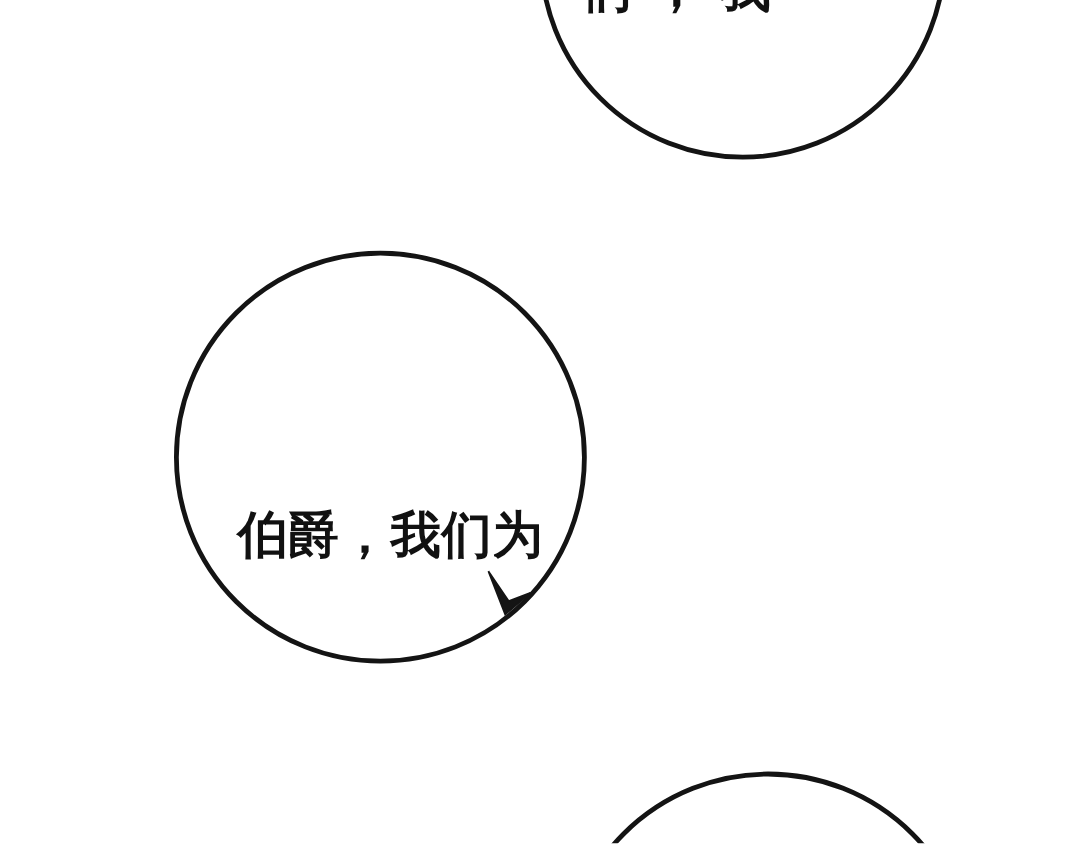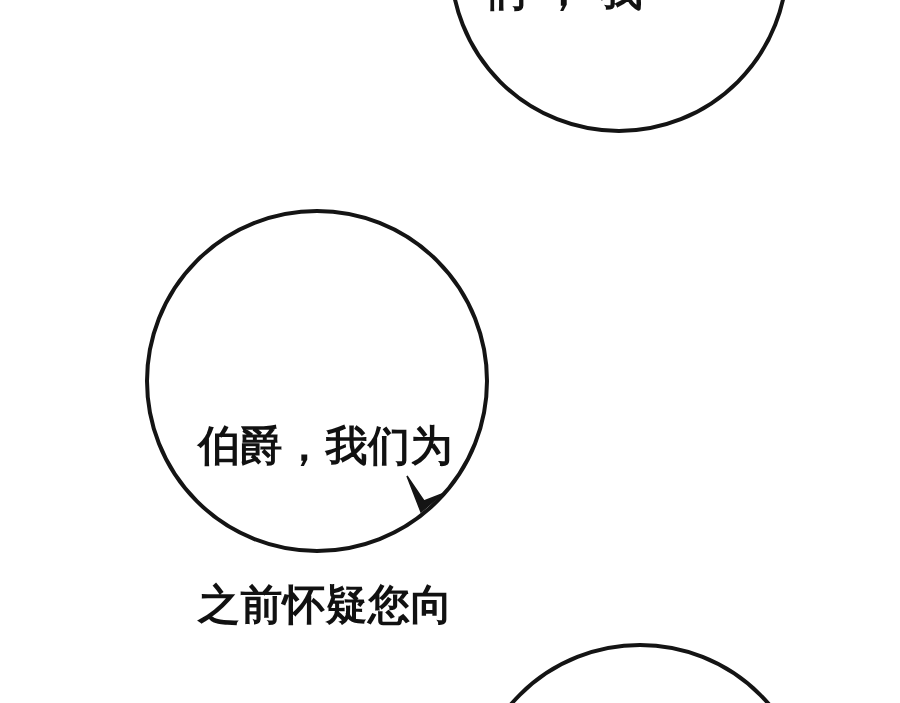--- a/index.html
+++ b/index.html
@@ -103,19 +103,18 @@
     </g>
 
   </svg>
 
   <div class="bubble-text-layer">
 
     <div class="speech-text" id="top-bubble-text">们 ， 我</div>
 
     <div class="speech-text" id="main-bubble-text">
       <span class="line">伯爵，我们为</span>
-      <span class="line">之前怀疑您向</span>
       
     </div>
 
   </div>
 
 </div>
 
 </body></html>

